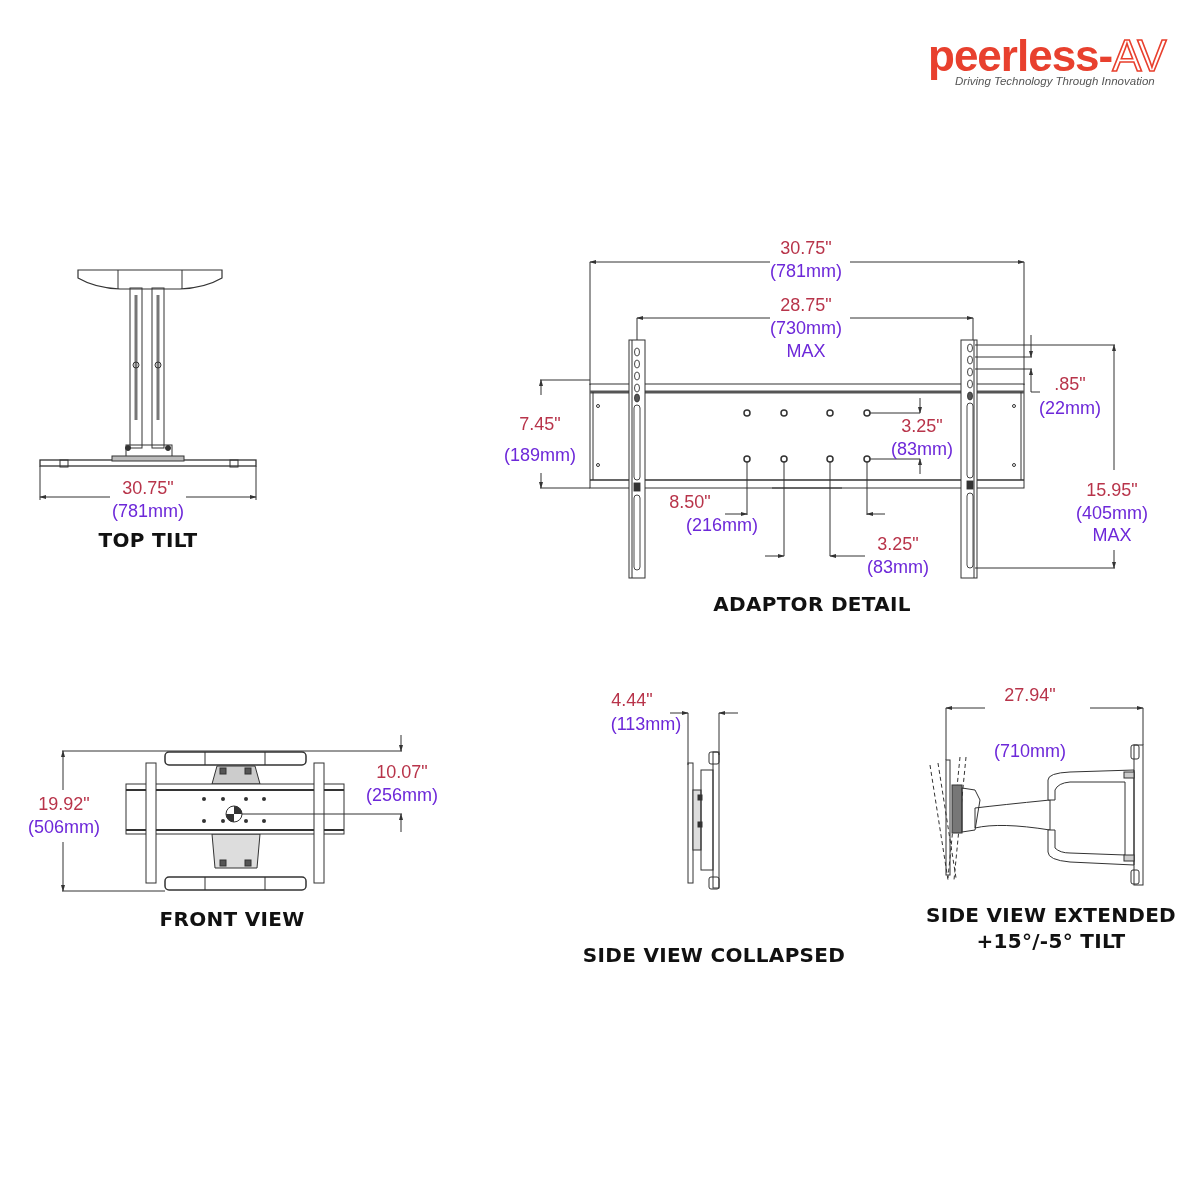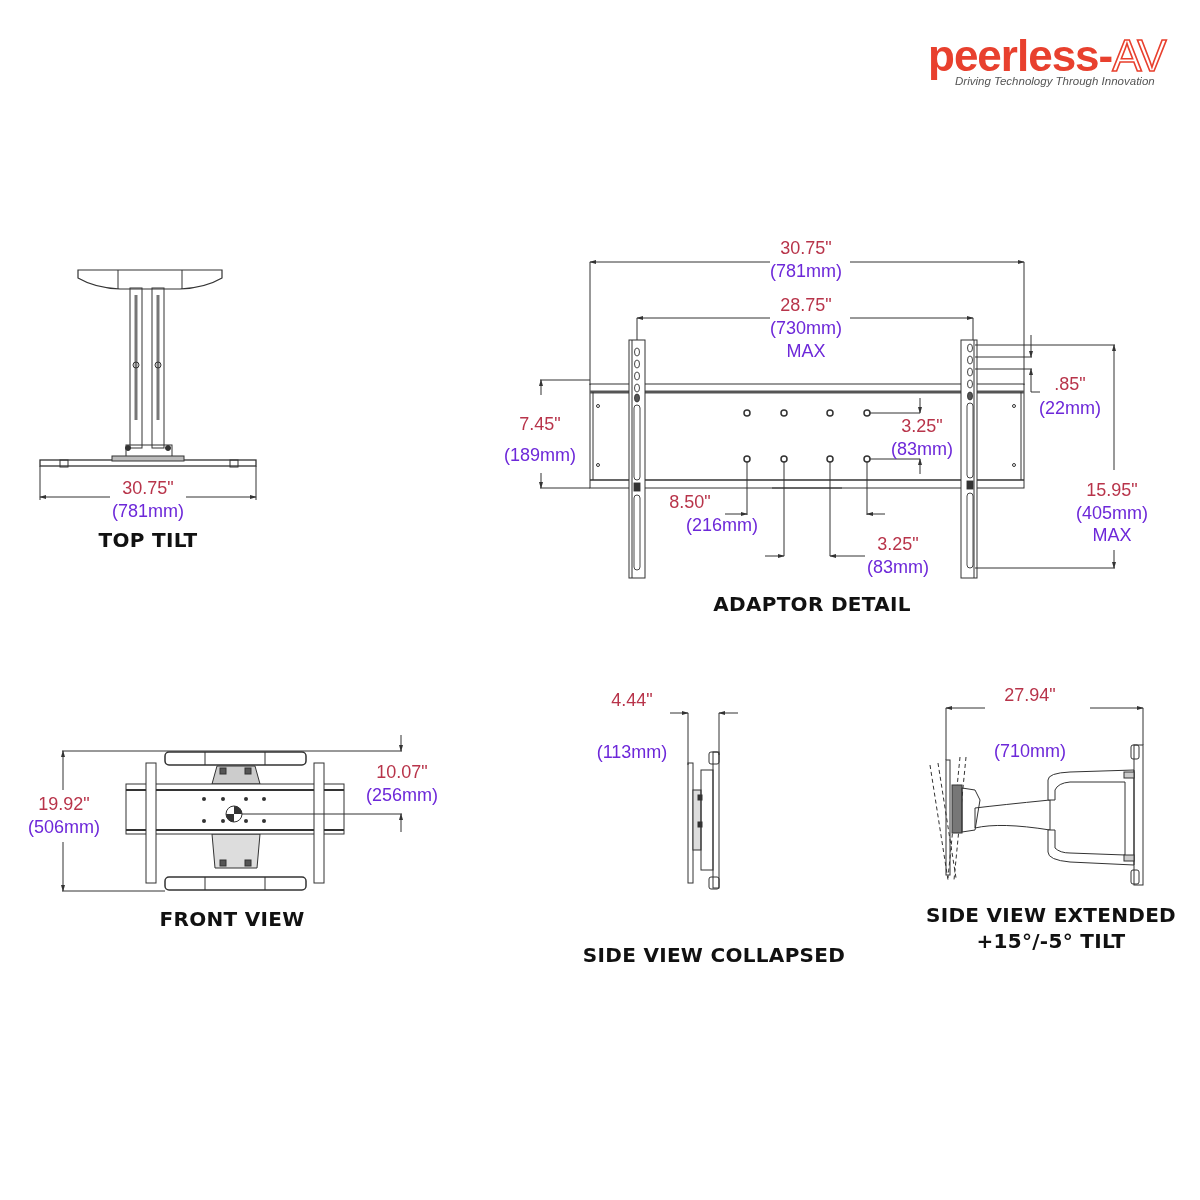--- a/index.html
+++ b/index.html
@@ -250,21 +250,21 @@
 
 <div class="caption" style="left:662px;top:591px;width:300px;">ADAPTOR DETAIL</div>
 
 <div class="dim-in" style="left:14px;top:794px;width:100px;">19.92"</div>
 <div class="dim-mm" style="left:4px;top:816px;width:120px;">(506mm)</div>
 <div class="dim-in" style="left:352px;top:762px;width:100px;">10.07"</div>
 <div class="dim-mm" style="left:342px;top:784px;width:120px;">(256mm)</div>
 <div class="caption" style="left:132px;top:906px;width:200px;">FRONT VIEW</div>
 
 <div class="dim-in" style="left:582px;top:690px;width:100px;">4.44"</div>
-<div class="dim-mm" style="left:572px;top:713px;width:120px;margin-top:28px;">(113mm)</div>
+<div class="dim-mm" style="left:586px;top:713px;width:120px;">(113mm)</div>
 <div class="caption" style="left:574px;top:942px;width:280px;">SIDE VIEW COLLAPSED</div>
 
 <div class="dim-in" style="left:980px;top:685px;width:100px;">27.94"</div>
 <div class="dim-mm" style="left:970px;top:740px;width:120px;">(710mm)</div>
 <div class="caption" style="left:920px;top:902px;width:262px;">
   <div>SIDE VIEW EXTENDED</div>
   <div>+15°/-5° TILT</div>
 </div>
 
 </body></html>

